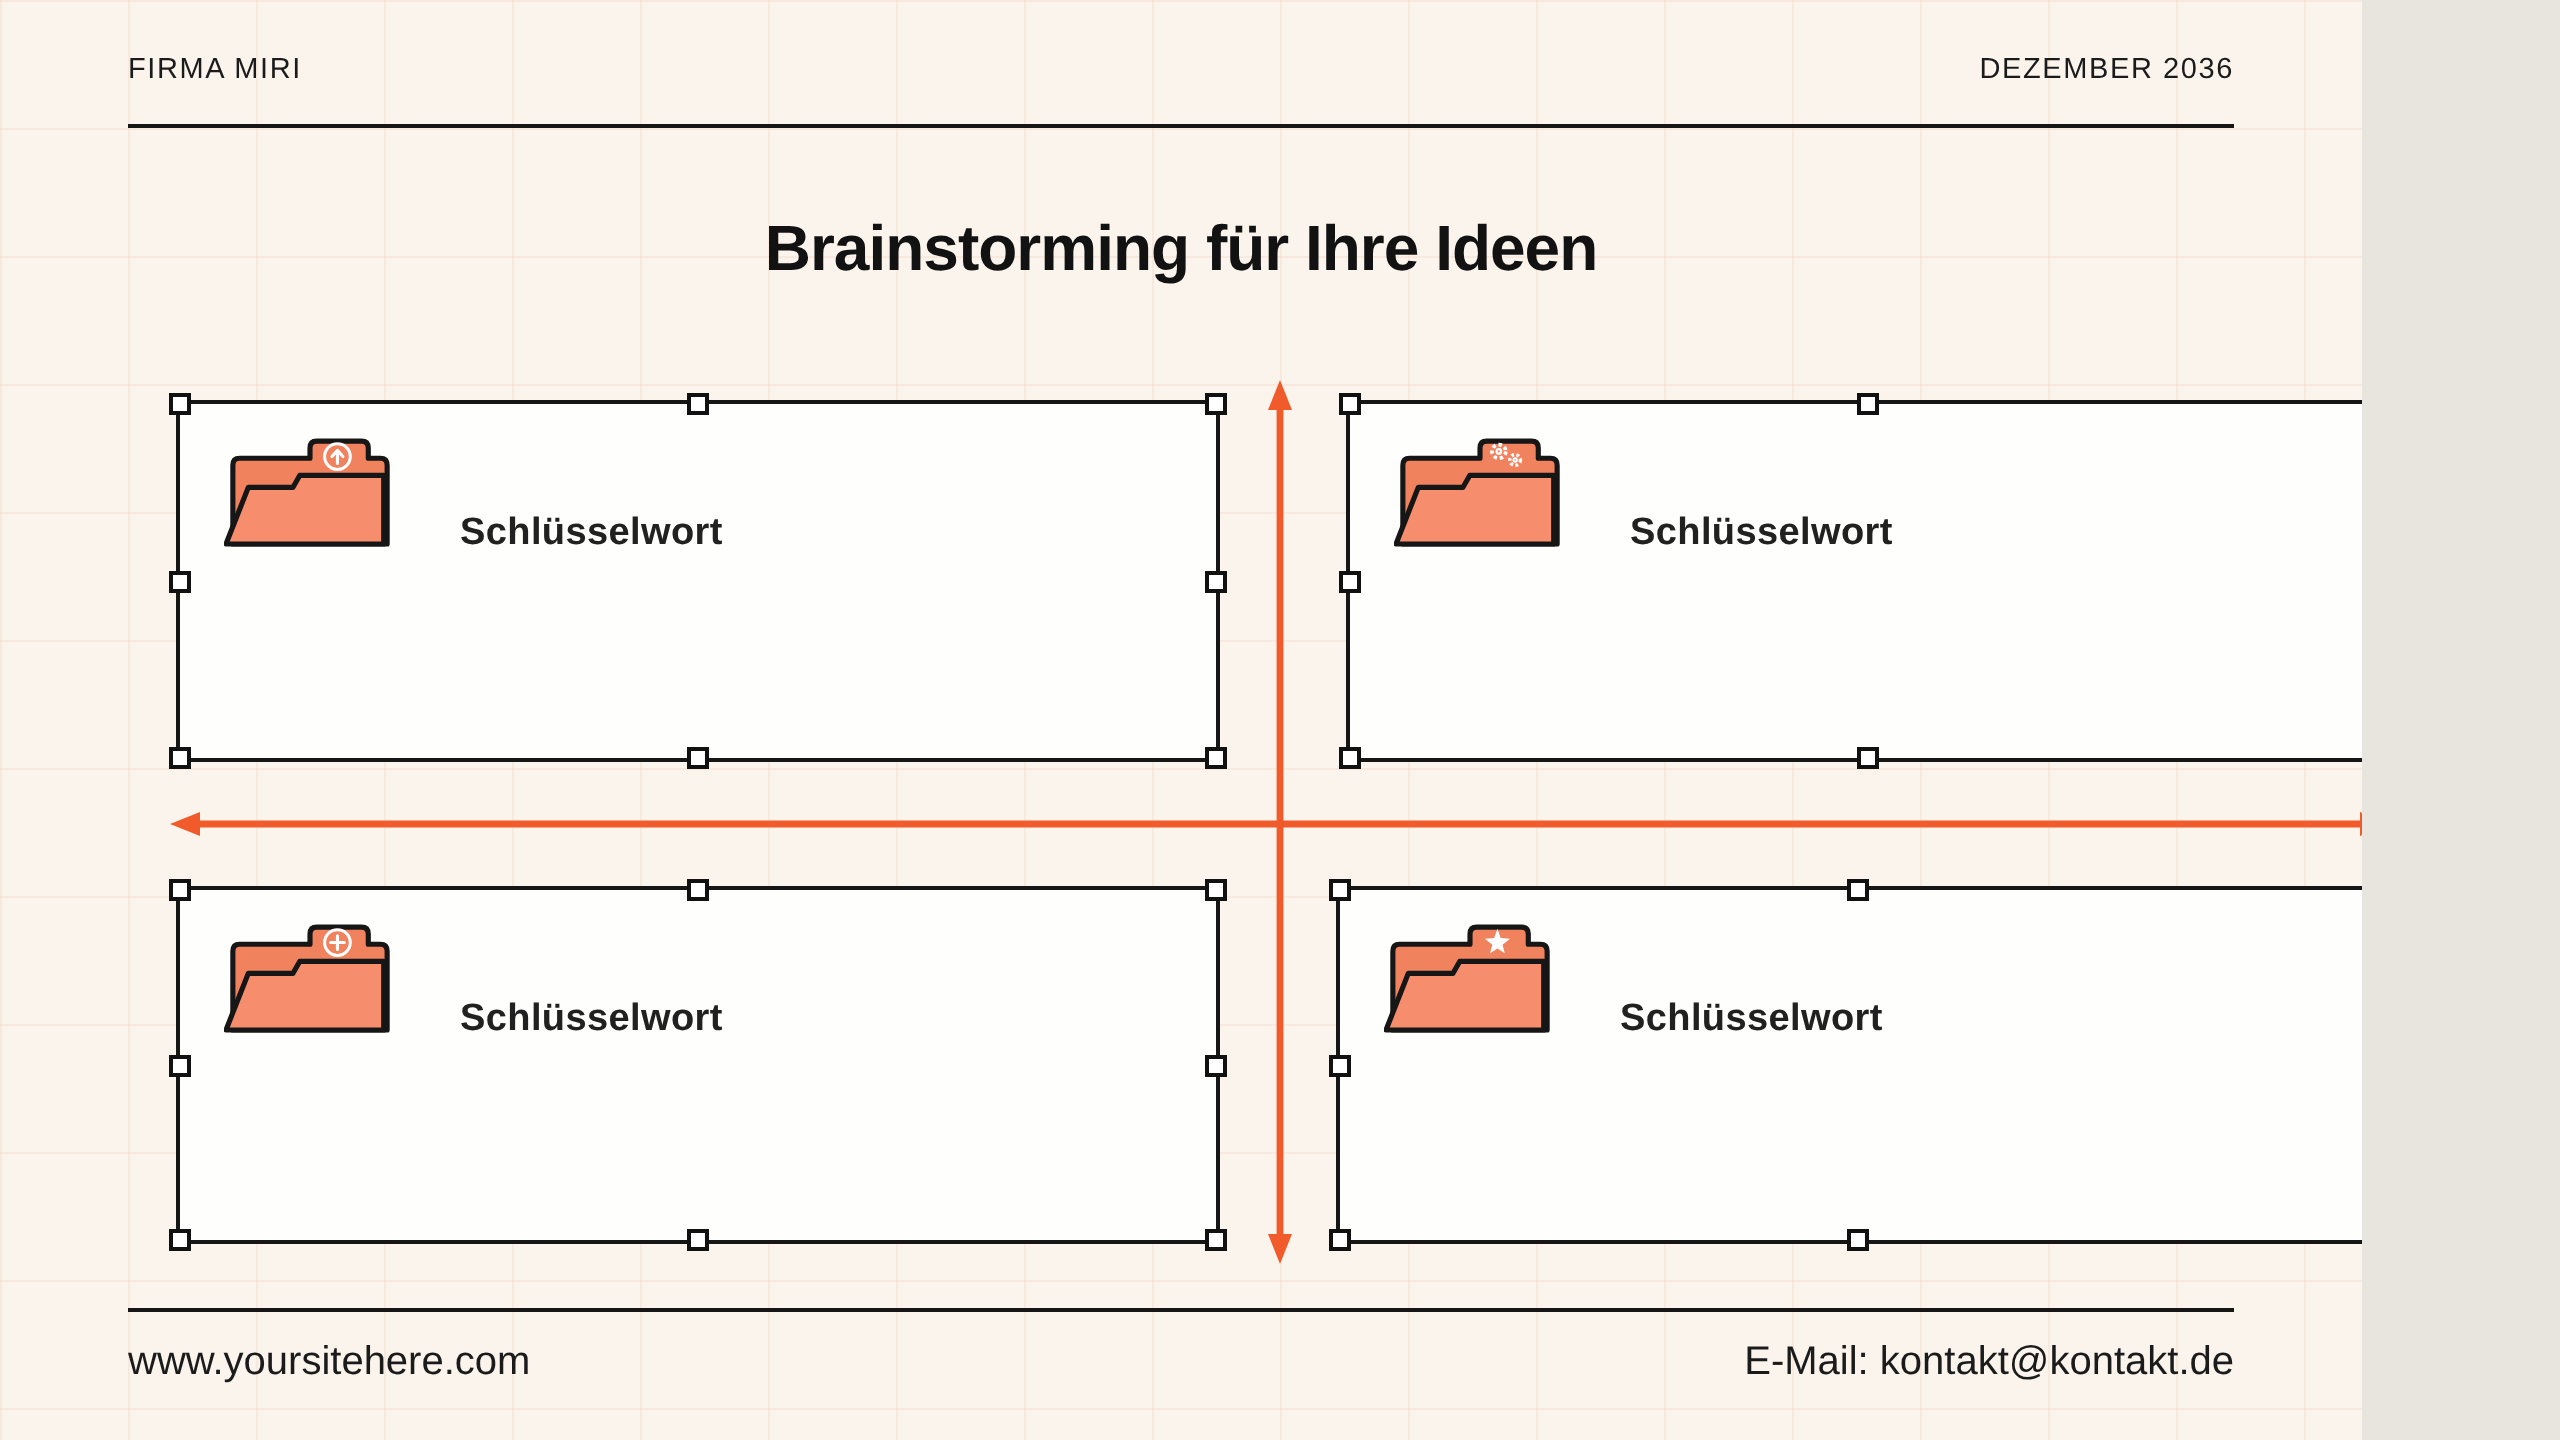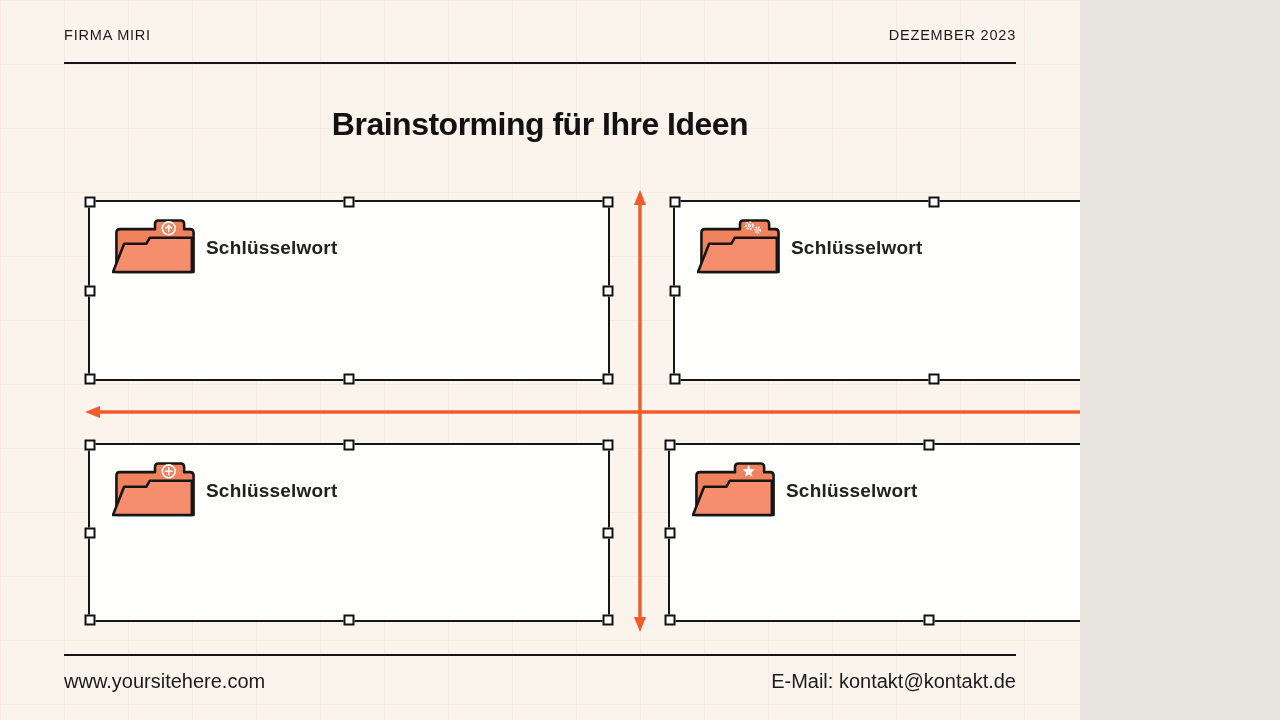--- a/index.html
+++ b/index.html
@@ -1,18 +1,18 @@
 <!DOCTYPE html>
 <html><head>
 <meta charset="utf-8">
 <style>
   html,body{margin:0;padding:0;}
   body{font-family:"Liberation Sans", sans-serif; background:#e8e4de;}
   .slide{
-    position:relative; width:1080px; height:720px; overflow:hidden;
+    position:relative; width:1181px; height:720px; overflow:hidden;
     background-color:#FBF4EC;
     background-image:
       repeating-linear-gradient(to right, rgba(242,208,189,0.30) 0 1px, transparent 1px 64px),
       repeating-linear-gradient(to bottom, rgba(242,208,189,0.30) 0 1px, transparent 1px 64px);
   }
   
   .hdr-text{position:absolute; top:27px; font-size:14.5px; letter-spacing:0.8px; color:#1b1b1b; font-weight:500;}
   .hdr-left{left:64px;}
   .hdr-right{right:64px;}
   .rule{position:absolute; left:64px; right:64px; height:2px; background:#161616;}
@@ -27,21 +27,21 @@
     font-size:32px; font-weight:700; color:#121212; letter-spacing:-0.5px;
   }
   
   .qbox{
     position:absolute; background:#FEFEFD; border:2px solid #161616; box-sizing:border-box;
   }
   .qbox-tl{left:88px;  top:200px; width:522px; height:181px;}
   .qbox-tr{left:673px; top:200px; width:521px; height:181px;}
   .qbox-bl{left:88px;  top:443px; width:522px; height:179px;}
   .qbox-br{left:668px; top:443px; width:522px; height:179px;}
-  .qcontent{display:flex; align-items:center; gap:8px; padding:16px 4px 0 22px;}
+  .qcontent{display:flex; align-items:flex-end; gap:32px; padding:16px 4px 0 22px;}
   .qlabel{font-size:19px; font-weight:600; color:#212121; letter-spacing:0.2px;}
   .folder{width:86px; height:60px; flex:0 0 auto;}
   
   .handle{
     position:absolute; width:11px; height:11px; background:#ffffff;
     border:2.5px solid #111; box-sizing:border-box; transform:translate(-50%,-50%);
   }
   .h-nw{left:0;    top:0;}
   .h-n {left:50%;  top:0;}
   .h-ne{left:100%; top:0;}
@@ -52,21 +52,21 @@
   .h-se{left:100%; top:100%;}
   
   .axes{position:absolute; left:0; top:0; width:1280px; height:720px;}
 </style>
 </head>
 <body>
 
 <div class="slide">
 
   <div class="hdr-text hdr-left">FIRMA MIRI</div>
-  <div class="hdr-text hdr-right">DEZEMBER 2023</div>
+  <div class="hdr-text hdr-right">DEZEMBER 2036</div>
   <div class="rule rule-top"></div>
 
   <div class="title">Brainstorming für Ihre Ideen</div>
 
   <svg class="axes" viewBox="0 0 1280 720">
     <g fill="#F15B2B" stroke="#F15B2B">
       <line x1="97" y1="412" x2="1183" y2="412" stroke-width="3.4" stroke-linecap="round"></line>
       <polygon points="85,412 100,406 100,418" stroke="none"></polygon>
       <polygon points="1195,412 1180,406 1180,418" stroke="none"></polygon>
     </g>

